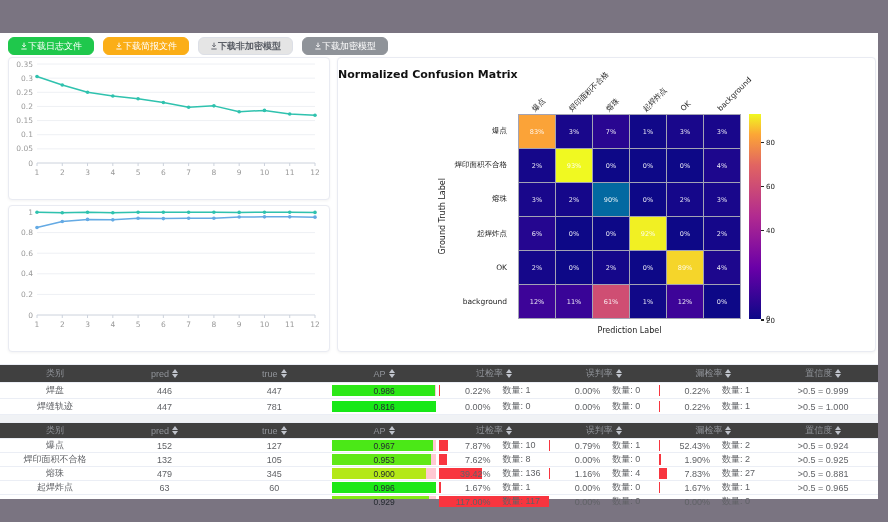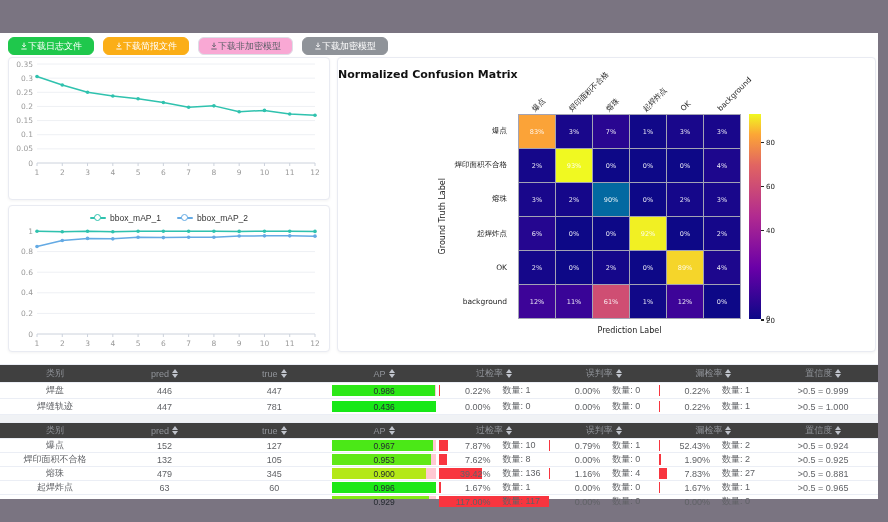--- a/index.html
+++ b/index.html
@@ -12,21 +12,21 @@
   #content{position:absolute;left:0;top:33px;width:878px;height:466px;background:#ffffff;}
 
   
   #toolbar{position:absolute;left:8px;top:4px;display:flex;gap:9px;}
   .btn{display:inline-flex;align-items:center;height:18px;padding:0 11px;
        border-radius:6px;font-size:9px;border:1px solid transparent;cursor:pointer;
        font-family:"Liberation Sans",sans-serif;line-height:1;}
   .btn svg{display:block;}
   .btn.green{background:#1fc84c;border-color:#1fc84c;color:#fff;}
   .btn.orange{background:#fbae17;border-color:#fbae17;color:#fff;}
-  .btn.plain{background:#f9a8d4;border-color:#dcdfe6;color:#5a5e66;}
+  .btn.plain{background:#e5e5e5;border-color:#dcdfe6;color:#5a5e66;font-weight:bold;}
   .btn.gray{background:#8f9399;border-color:#8f9399;color:#fff;}
 
   
   .card{position:absolute;background:#fff;border:1px solid #e9ebf2;border-radius:4px;
         box-shadow:0 1px 3px rgba(0,0,0,.05);box-sizing:border-box;}
   #card-loss{left:8px;top:24px;width:322px;height:143px;}
   #card-map{left:8px;top:172px;width:322px;height:147px;}
   #card-cm{left:337px;top:24px;width:539px;height:295px;}
 
   .legend{display:flex;justify-content:center;gap:16px;padding-top:5px;height:14px;align-items:center;}
@@ -171,36 +171,20 @@
         <circle cx="179.63636363636363" cy="49.27714285714285" r="1.8" fill="#2fc2ae"></circle>
         <circle cx="204.9090909090909" cy="47.86285714285714" r="1.8" fill="#2fc2ae"></circle>
         <circle cx="230.1818181818182" cy="53.80285714285714" r="1.8" fill="#2fc2ae"></circle>
         <circle cx="255.45454545454547" cy="52.388571428571424" r="1.8" fill="#2fc2ae"></circle>
         <circle cx="280.72727272727275" cy="56.06571428571429" r="1.8" fill="#2fc2ae"></circle>
         <circle cx="306" cy="57.19714285714286" r="1.8" fill="#2fc2ae"></circle>
       </svg>
   </div>
 
   <div id="card-map" class="card">
-    <div class="legend" id="legend-1">
-        <span class="lg-item">
-          <span class="lg-marker">
-            <span class="lg-line" style="background: rgb(47, 194, 174);"></span>
-            <span class="lg-ring" style="border-color: rgb(47, 194, 174);"></span>
-          </span>
-          <span>bbox_mAP_1</span>
-        </span>
-        <span class="lg-item">
-          <span class="lg-marker">
-            <span class="lg-line" style="background: rgb(100, 170, 228);"></span>
-            <span class="lg-ring" style="border-color: rgb(100, 170, 228);"></span>
-          </span>
-          <span>bbox_mAP_2</span>
-        </span>
-      </div>
     <svg id="chart-1" width="318" height="124">
         <line x1="28" y1="109" x2="306" y2="109" stroke="#ccd2dc" stroke-width="1"></line>
         <text x="24" y="111.5" text-anchor="end" font-size="7.5" fill="#999">0</text>
         <line x1="28" y1="88.4" x2="306" y2="88.4" stroke="#eef0f4" stroke-width="1"></line>
         <text x="24" y="90.9" text-anchor="end" font-size="7.5" fill="#999">0.2</text>
         <line x1="28" y1="67.8" x2="306" y2="67.8" stroke="#eef0f4" stroke-width="1"></line>
         <text x="24" y="70.3" text-anchor="end" font-size="7.5" fill="#999">0.4</text>
         <line x1="28" y1="47.2" x2="306" y2="47.2" stroke="#eef0f4" stroke-width="1"></line>
         <text x="24" y="49.7" text-anchor="end" font-size="7.5" fill="#999">0.6</text>
         <line x1="28" y1="26.599999999999994" x2="306" y2="26.599999999999994" stroke="#eef0f4" stroke-width="1"></line>
@@ -429,21 +413,21 @@
           <div class="tcell">&gt;0.5 = 0.999</div>
         </div>
         <div class="trow body">
           <div class="tcell">焊缝轨迹</div>
           <div class="tcell">447</div>
           <div class="tcell">781</div>
           <div class="tcell">
             <div class="apwrap">
               <div class="apfill" style="width: 100%; background: rgb(23, 232, 23);"></div>
             </div>
-            <span class="apval">0.436</span>
+            <span class="apval">0.816</span>
           </div>
           <div class="tcell">
             <div class="ratebar" style="width: 0%;"></div>
             <span class="pct">0.00%</span>
             <span class="cnt">数量: 0</span>
           </div>
           <div class="tcell">
             <div class="ratebar" style="width: 0%;"></div>
             <span class="pct">0.00%</span>
             <span class="cnt">数量: 0</span>

